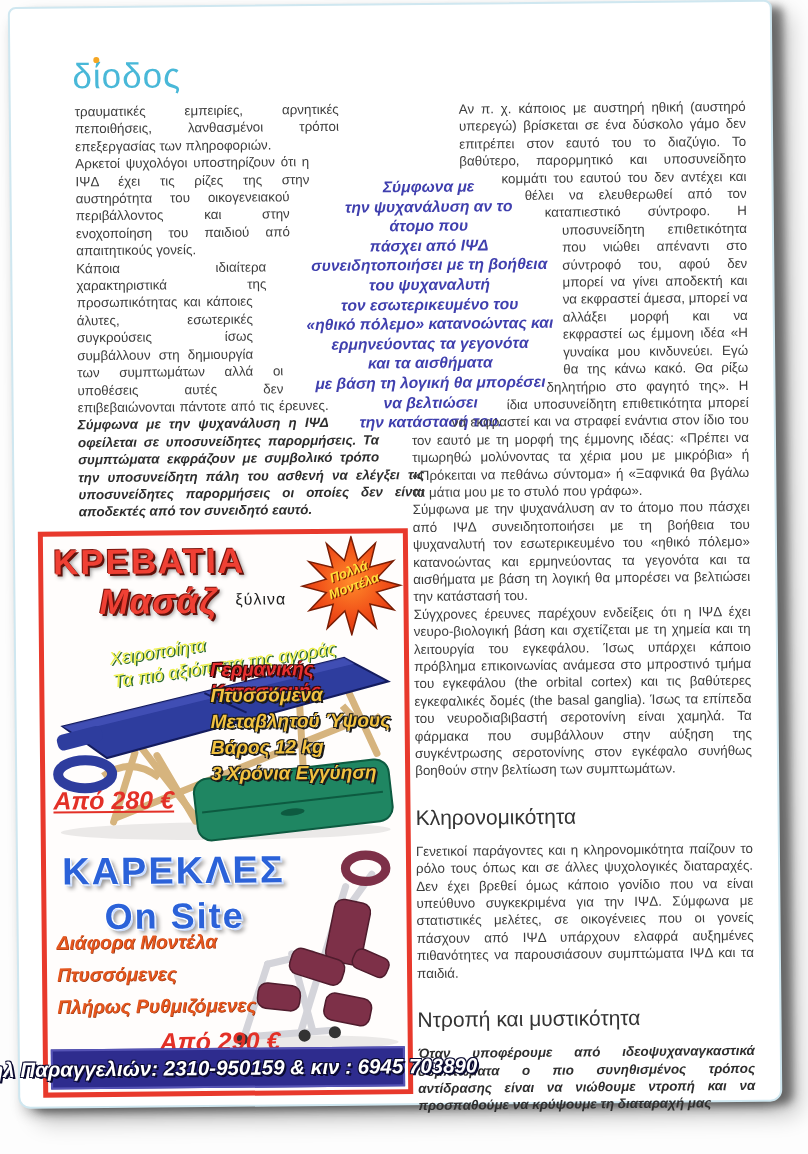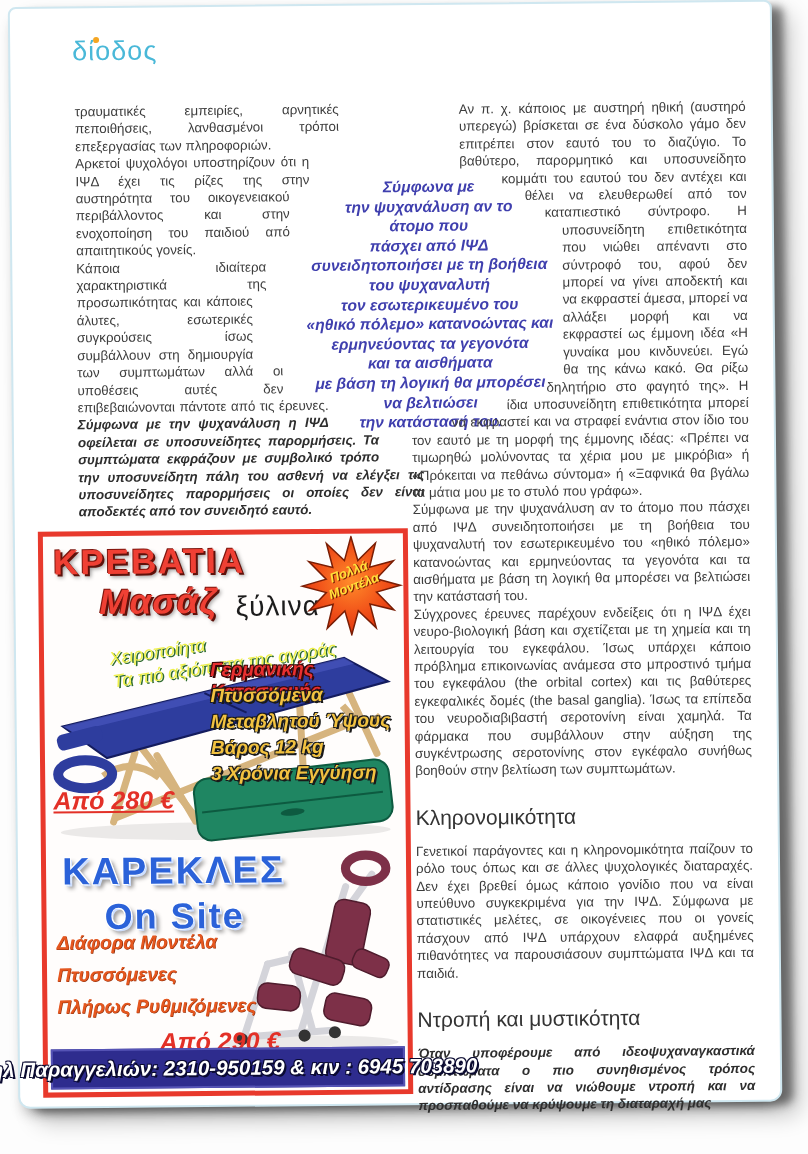--- a/index.html
+++ b/index.html
@@ -3,42 +3,42 @@
 <meta charset="utf-8">
 <style>
   html,body{margin:0;padding:0;background:#ffffff;}
   .canvas{position:relative;width:808px;height:1154px;overflow:hidden;background:#fdfdfd;
           font-family:"Liberation Sans", sans-serif;}
   .page{position:absolute;left:12px;top:4px;width:760px;height:1098px;background:#ffffff;
         border:2px solid #cfe7f0;border-radius:8px 8px 12px 12px;
         transform:rotate(-0.55deg);transform-origin:40% 40%;
         box-shadow:13px 5px 9px -2px rgba(45,45,45,0.60), 18px 14px 22px rgba(0,0,0,0.22), 0 10px 14px -6px rgba(0,0,0,0.30);}
   
-  .logo{position:absolute;left:62px;top:28px;color:#49b8d8;font-size:27px;letter-spacing:1px;}
+  .logo{position:absolute;left:62px;top:48px;color:#49b8d8;font-size:35px;letter-spacing:1px;}
   .logo .dot{position:absolute;left:21px;top:1px;width:6px;height:6px;border-radius:50%;background:#f5a623;}
   
   .col{position:absolute;color:#3d3d3d;font-size:13.4px;line-height:17.4px;text-align:justify;}
   .col p{margin:0;}
   .leftcol{left:64px;top:95px;width:346px;}
   .rightcol{left:398px;top:96px;width:337px;}
   .spr{float:right;clear:right;}
   .spl{float:left;clear:left;}
   .bi{font-weight:bold;font-style:italic;color:#2e2e2e;}
   h2.sec{font-weight:400;color:#333333;font-size:21px;margin:26px 0 13px 0;line-height:24px;}
   
   .callout{position:absolute;left:276px;top:172px;width:282px;text-align:center;
            color:#3f3fae;font-weight:bold;font-style:italic;font-size:15.6px;line-height:19.6px;}
   
   .ad{position:absolute;left:23px;top:523px;width:370px;height:566px;background:#fffdfc;
       border:5px solid #e8392c;box-sizing:border-box;}
   .ad-krevatia{position:absolute;left:10px;top:6px;font-size:35px;font-weight:bold;letter-spacing:2px;
       color:#ef4034;text-shadow:-1px -1px 0 #7e150d,2px 2px 0 #5f110a,3px 3px 4px rgba(0,0,0,0.45);}
   .ad-masaz{position:absolute;left:56px;top:46px;font-size:35px;font-weight:bold;font-style:italic;letter-spacing:1px;
       color:#ef4034;text-shadow:-1px -1px 0 #7e150d,2px 2px 0 #5f110a,3px 3px 4px rgba(0,0,0,0.45);}
-  .ad-xylina{position:absolute;left:192px;top:56px;font-size:28px;color:#1c1c1c;letter-spacing:1px;}
+  .ad-xylina{position:absolute;left:192px;top:56px;font-size:16px;color:#1c1c1c;letter-spacing:1px;}
   .starburst{position:absolute;left:256px;top:2px;width:104px;height:100px;}
   .starburst .sb-label{position:absolute;left:14px;top:28px;width:76px;transform:rotate(-20deg);
       text-align:center;color:#ffe03a;font-weight:bold;font-style:italic;font-size:13px;line-height:15px;
       text-shadow:1px 1px 0 #7a1e05;}
   .tagline{position:absolute;left:66px;top:96px;transform:rotate(-8deg);color:#eef04a;
       font-style:italic;font-size:18px;line-height:23px;text-shadow:1.5px 1.5px 0 #2e6b2e;}
   .feat-red{position:absolute;left:166px;top:124px;font-size:19px;font-weight:bold;font-style:italic;color:#e83030;
       text-shadow:-1px -1px 0 #3a0808,1px -1px 0 #3a0808,-1px 1px 0 #3a0808,2px 2px 0 #3a0808;}
   .feat{position:absolute;left:166px;font-size:19px;font-weight:bold;font-style:italic;color:#f2c240;
       text-shadow:-1px -1px 0 #1a1a1a,1px -1px 0 #1a1a1a,-1px 1px 0 #1a1a1a,2px 2px 0 #1a1a1a;}

